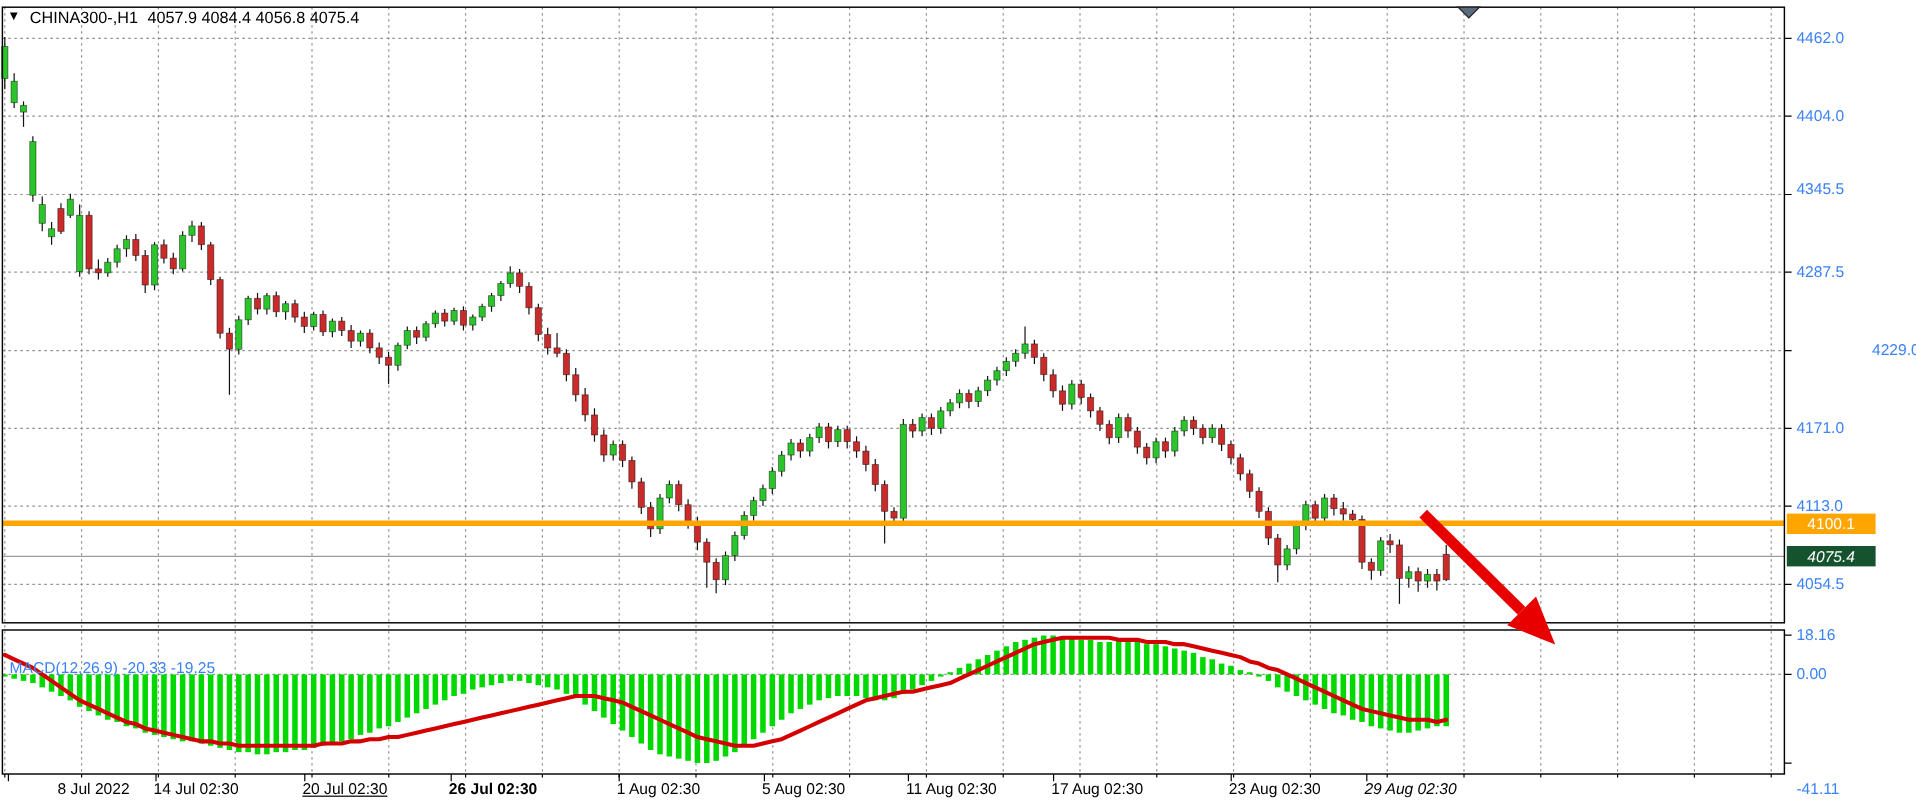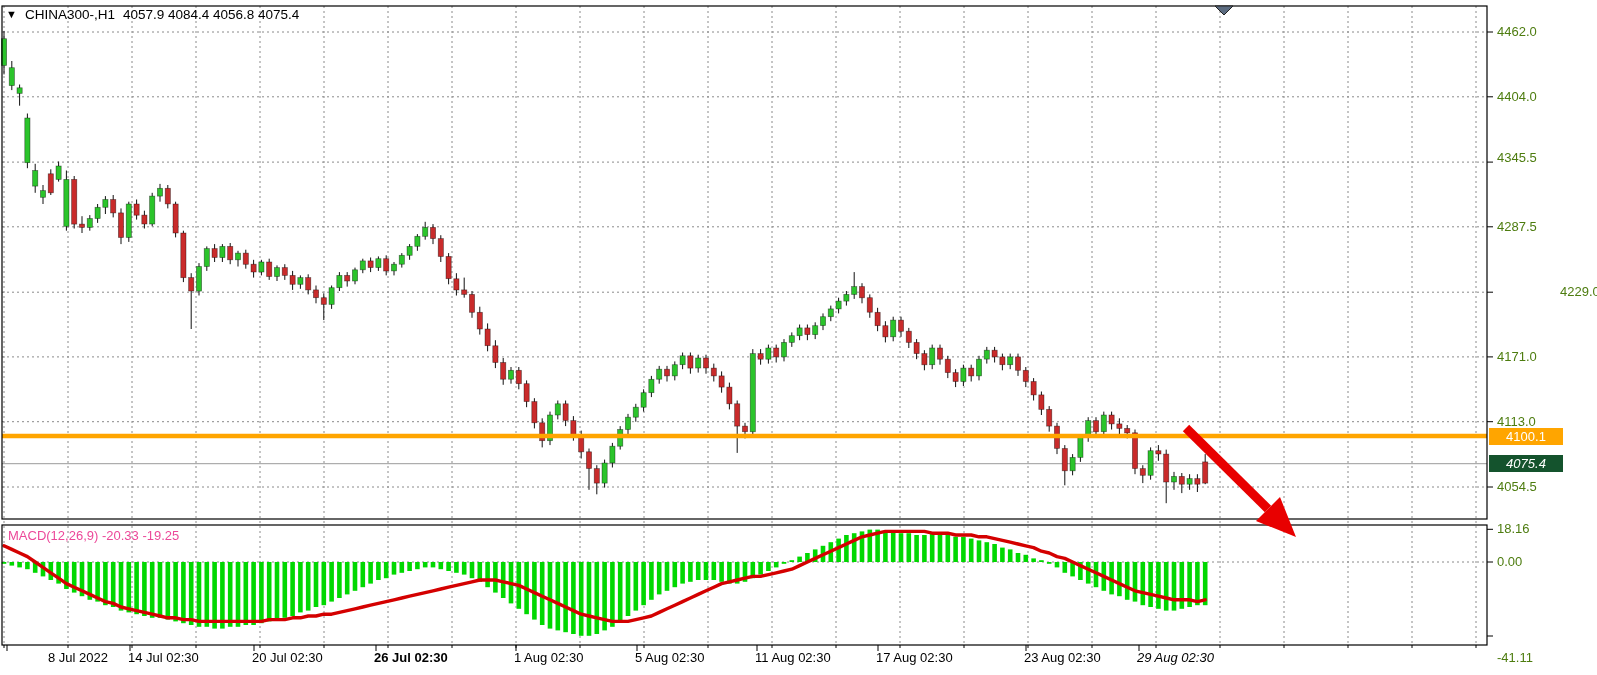--- a/index.html
+++ b/index.html
@@ -1,22 +1,22 @@
 <!DOCTYPE html>
 <html><head>
 <meta charset="utf-8">
 <style>
   html,body{margin:0;padding:0;background:#fff;}
   .stage{position:relative;width:1597px;height:675px;background:#fff;overflow:hidden;
          font-family:"Liberation Sans",sans-serif;}
   svg{position:absolute;left:0;top:0;}
   .header{position:absolute;left:6px;top:7px;font-size:13.5px;color:#000;display:flex;gap:8px;align-items:center;}
   .header .ddi{font-size:11px;line-height:1;cursor:pointer;}
-  .macdlbl{position:absolute;left:8px;top:528px;font-size:13px;color:#ec4899;}
-  .axlbl{position:absolute;font-size:13px;color:#4d7c0f;white-space:nowrap;}
+  .macdlbl{position:absolute;left:8px;top:549px;font-size:13px;color:#3b82f6;}
+  .axlbl{position:absolute;font-size:13px;color:#3b82f6;white-space:nowrap;}
   .pricelbl{position:absolute;left:1489px;width:74px;height:17px;font-size:13px;line-height:17px;
             text-align:center;color:#fff;white-space:nowrap;}
   .tlbl{position:absolute;top:650px;font-size:13px;color:#000;white-space:nowrap;}
 </style>
 </head>
 <body>
 
 <div class="stage">
   <svg id="chart" width="1597" height="675">
       <line x1="4" y1="6" x2="4" y2="645" stroke="#8a8a8a" stroke-width="1" stroke-dasharray="2 3"></line>
@@ -587,21 +587,21 @@
       <div class="axlbl" style="left: 1497px; top: 218.841px;">4287.5</div>
       <div class="axlbl" style="left: 1560px; top: 284.161px;">4229.0</div>
       <div class="axlbl" style="left: 1497px; top: 348.922px;">4171.0</div>
       <div class="axlbl" style="left: 1497px; top: 413.683px;">4113.0</div>
       <div class="axlbl" style="left: 1497px; top: 479.002px;">4054.5</div>
       <div class="axlbl" style="left: 1497px; top: 521.312px;">18.16</div>
       <div class="axlbl" style="left: 1497px; top: 554px;">0.00</div>
       <div class="axlbl" style="left: 1497px; top: 650px;">-41.11</div>
       <div class="tlbl" style="left: 5px; margin-left: 43px;">8 Jul 2022</div>
       <div class="tlbl" style="left: 128px;">14 Jul 02:30</div>
-      <div class="tlbl" style="left: 252px;">20 Jul 02:30</div>
+      <div class="tlbl" style="left: 252px; text-decoration: underline;">20 Jul 02:30</div>
       <div class="tlbl" style="left: 374px; font-weight: bold;">26 Jul 02:30</div>
       <div class="tlbl" style="left: 514px;">1 Aug 02:30</div>
       <div class="tlbl" style="left: 635px;">5 Aug 02:30</div>
       <div class="tlbl" style="left: 755px;">11 Aug 02:30</div>
       <div class="tlbl" style="left: 876px;">17 Aug 02:30</div>
       <div class="tlbl" style="left: 1024px;">23 Aug 02:30</div>
       <div class="tlbl" style="left: 1137px; font-style: italic;">29 Aug 02:30</div>
       <div class="pricelbl" style="top: 427.587px; background: rgb(255, 165, 0);">4100.1</div>
       <div class="pricelbl" style="top: 455.166px; background: #14532d; font-style: italic;">4075.4</div>
     </div>

